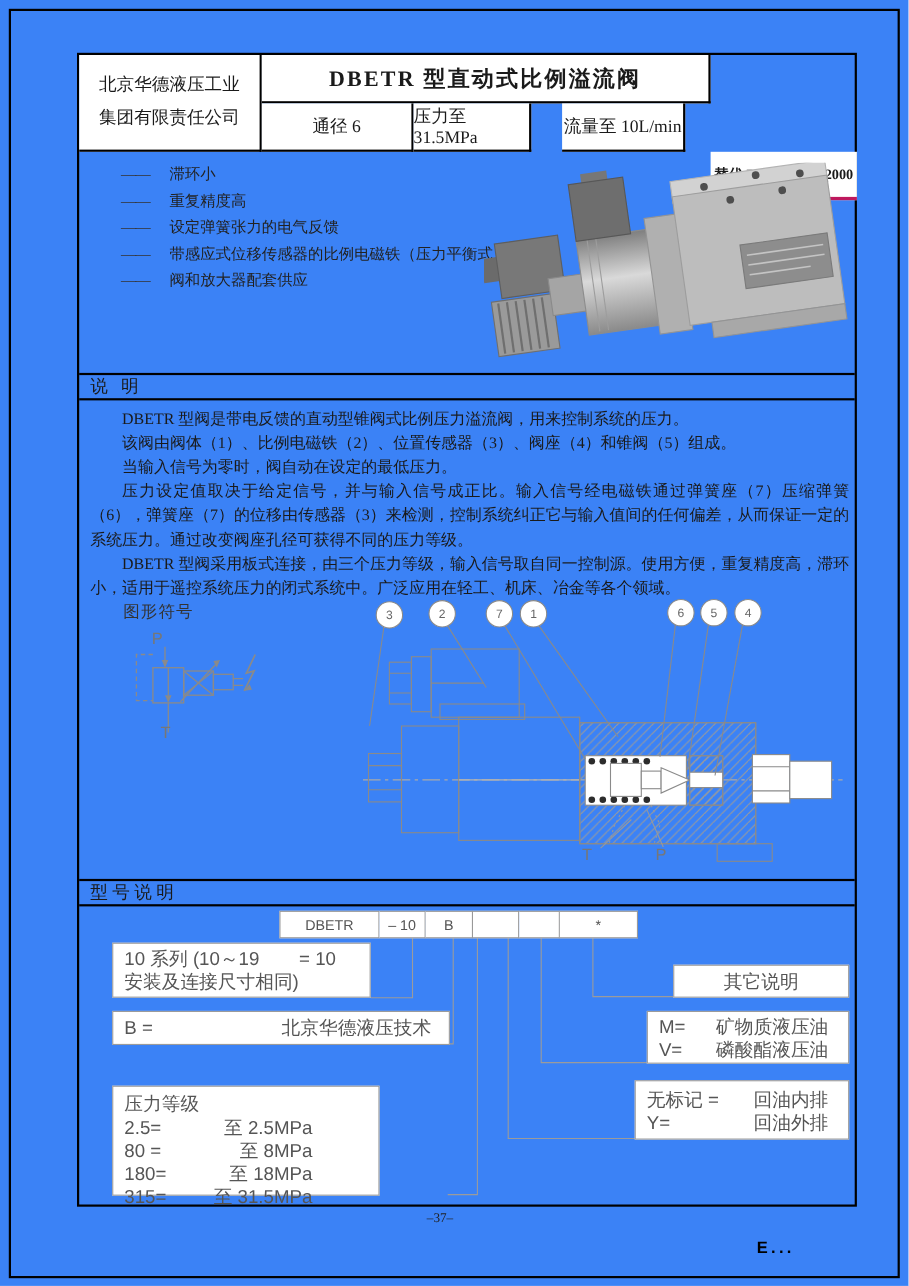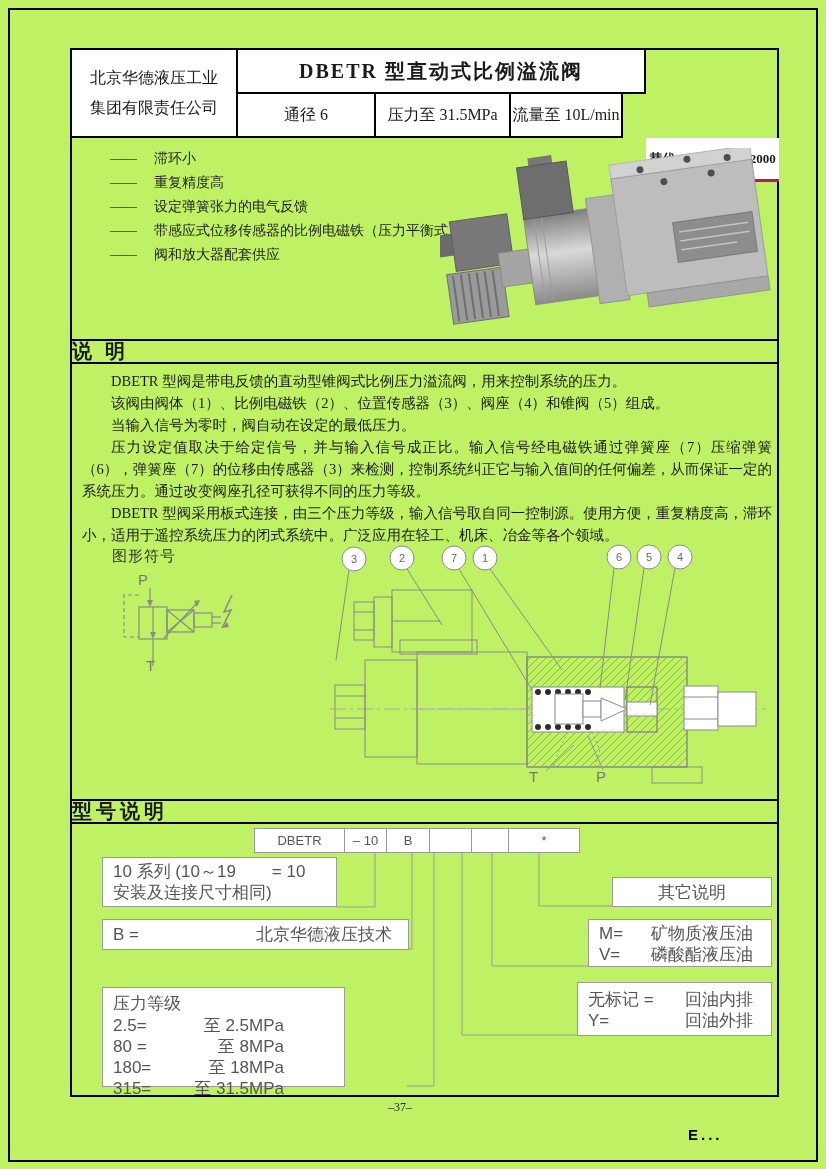--- a/index.html
+++ b/index.html
@@ -1,41 +1,41 @@
 <!DOCTYPE html>
 <html><head>
 <meta charset="utf-8">
 <style>
   html,body{margin:0;padding:0;background:#ffffff;}
-  .sheet{position:relative;width:826px;height:1169px;background:#bef264;
+  .sheet{position:relative;width:826px;height:1169px;background:#3b82f6;
          font-family:"Liberation Serif","DejaVu Serif",serif;color:#1a1a1a;overflow:hidden;}
   .page-frame{position:absolute;left:8px;top:8px;width:806px;height:1150px;border:2px solid #000;}
   .content-box{position:absolute;left:70px;top:48px;width:709px;height:1049px;border:2px solid #000;box-sizing:border-box;}
 
   
   .hdr-cell{position:absolute;box-sizing:border-box;display:flex;align-items:center;justify-content:center;background:#fff;}
   .cell-company{left:0;top:0;width:166px;height:88px;border-right:2px solid #000;border-bottom:2px solid #000;
                 flex-direction:column;font-size:16px;line-height:1.85;text-align:center;}
   .cell-title{left:166px;top:0;width:408px;height:44px;border-right:2px solid #000;border-bottom:2px solid #000;
               font-size:20px;font-weight:bold;letter-spacing:2px;}
   .cell-doc{left:574px;top:0;width:133px;height:44px;border-bottom:2px solid #000;font-size:16px;}
   .cell-r2a{left:166px;top:44px;width:138px;height:44px;border-right:2px solid #000;border-bottom:2px solid #000;font-size:16px;}
-  .cell-r2b{left:304px;top:44px;width:135px;height:44px;border-right:2px solid #000;border-bottom:2px solid #000;font-size:16px;}
+  .cell-r2b{left:304px;top:44px;width:107px;height:44px;border-right:2px solid #000;border-bottom:2px solid #000;font-size:16px;}
   .cell-r2c{left:439px;top:44px;width:112px;height:44px;border-right:2px solid #000;border-bottom:2px solid #000;font-size:16px;}
   .cell-r2d{left:574px;top:44px;width:133px;height:44px;border-bottom:3px solid #be185d;font-size:13px;font-weight:bold;margin-top:44px;}
 
   
   .features{position:absolute;left:38px;top:100px;width:400px;}
   .feature{display:flex;align-items:baseline;height:24px;font-size:14px;color:#222;}
   .feature .dash{width:44px;color:#333;letter-spacing:-1px;}
   .photo-wrap{position:absolute;left:368px;top:98px;width:337px;height:192px;}
 
   
   .sec-bar{position:absolute;left:0;width:705px;height:25px;border-top:2px solid #000;border-bottom:2px solid #000;
-           box-sizing:border-box;display:flex;align-items:center;font-size:20px;font-weight:bold;letter-spacing:4px;}
+           box-sizing:border-box;display:flex;align-items:center;padding-left:10px;font-size:16px;font-weight:normal;letter-spacing:4px;}
   .bar-desc{top:289px;}
   .bar-model{top:749px;}
 
   .desc-text{position:absolute;left:10px;top:320px;width:690px;font-size:14.5px;line-height:22px;text-align:justify;}
   .desc-text p{margin:0;text-indent:2em;}
 
   .fig-label{position:absolute;left:40px;top:497px;font-size:15px;color:#333;letter-spacing:1px;}
   .fig-svg{position:absolute;left:8px;top:490px;}
 
   

